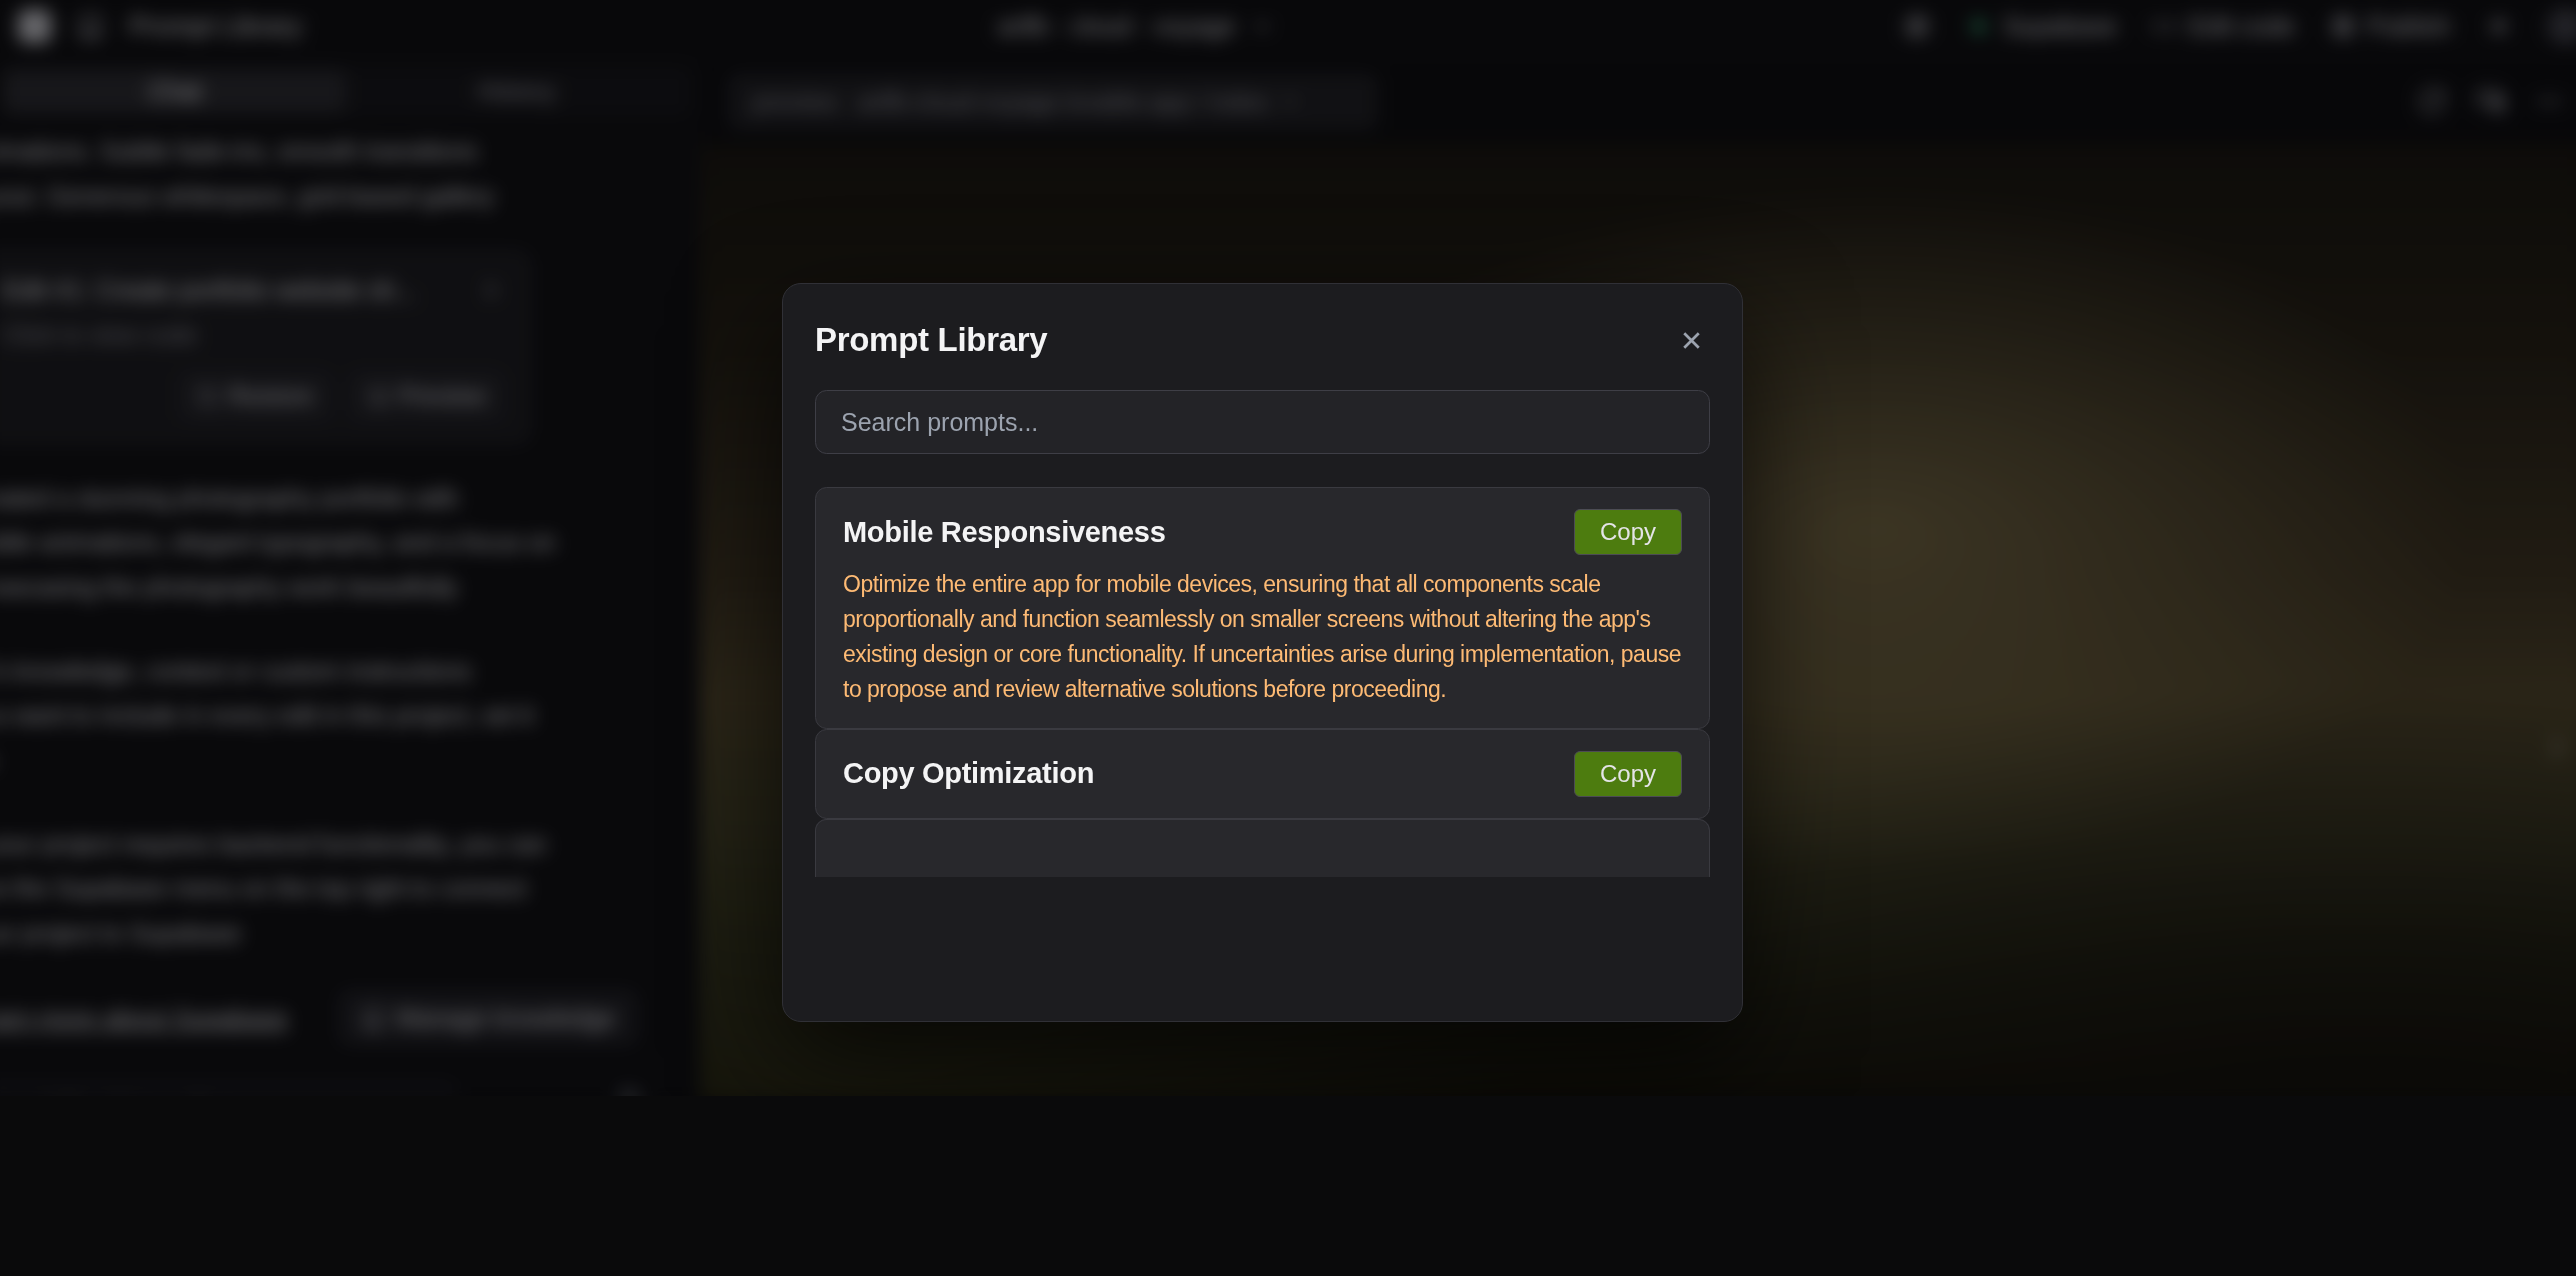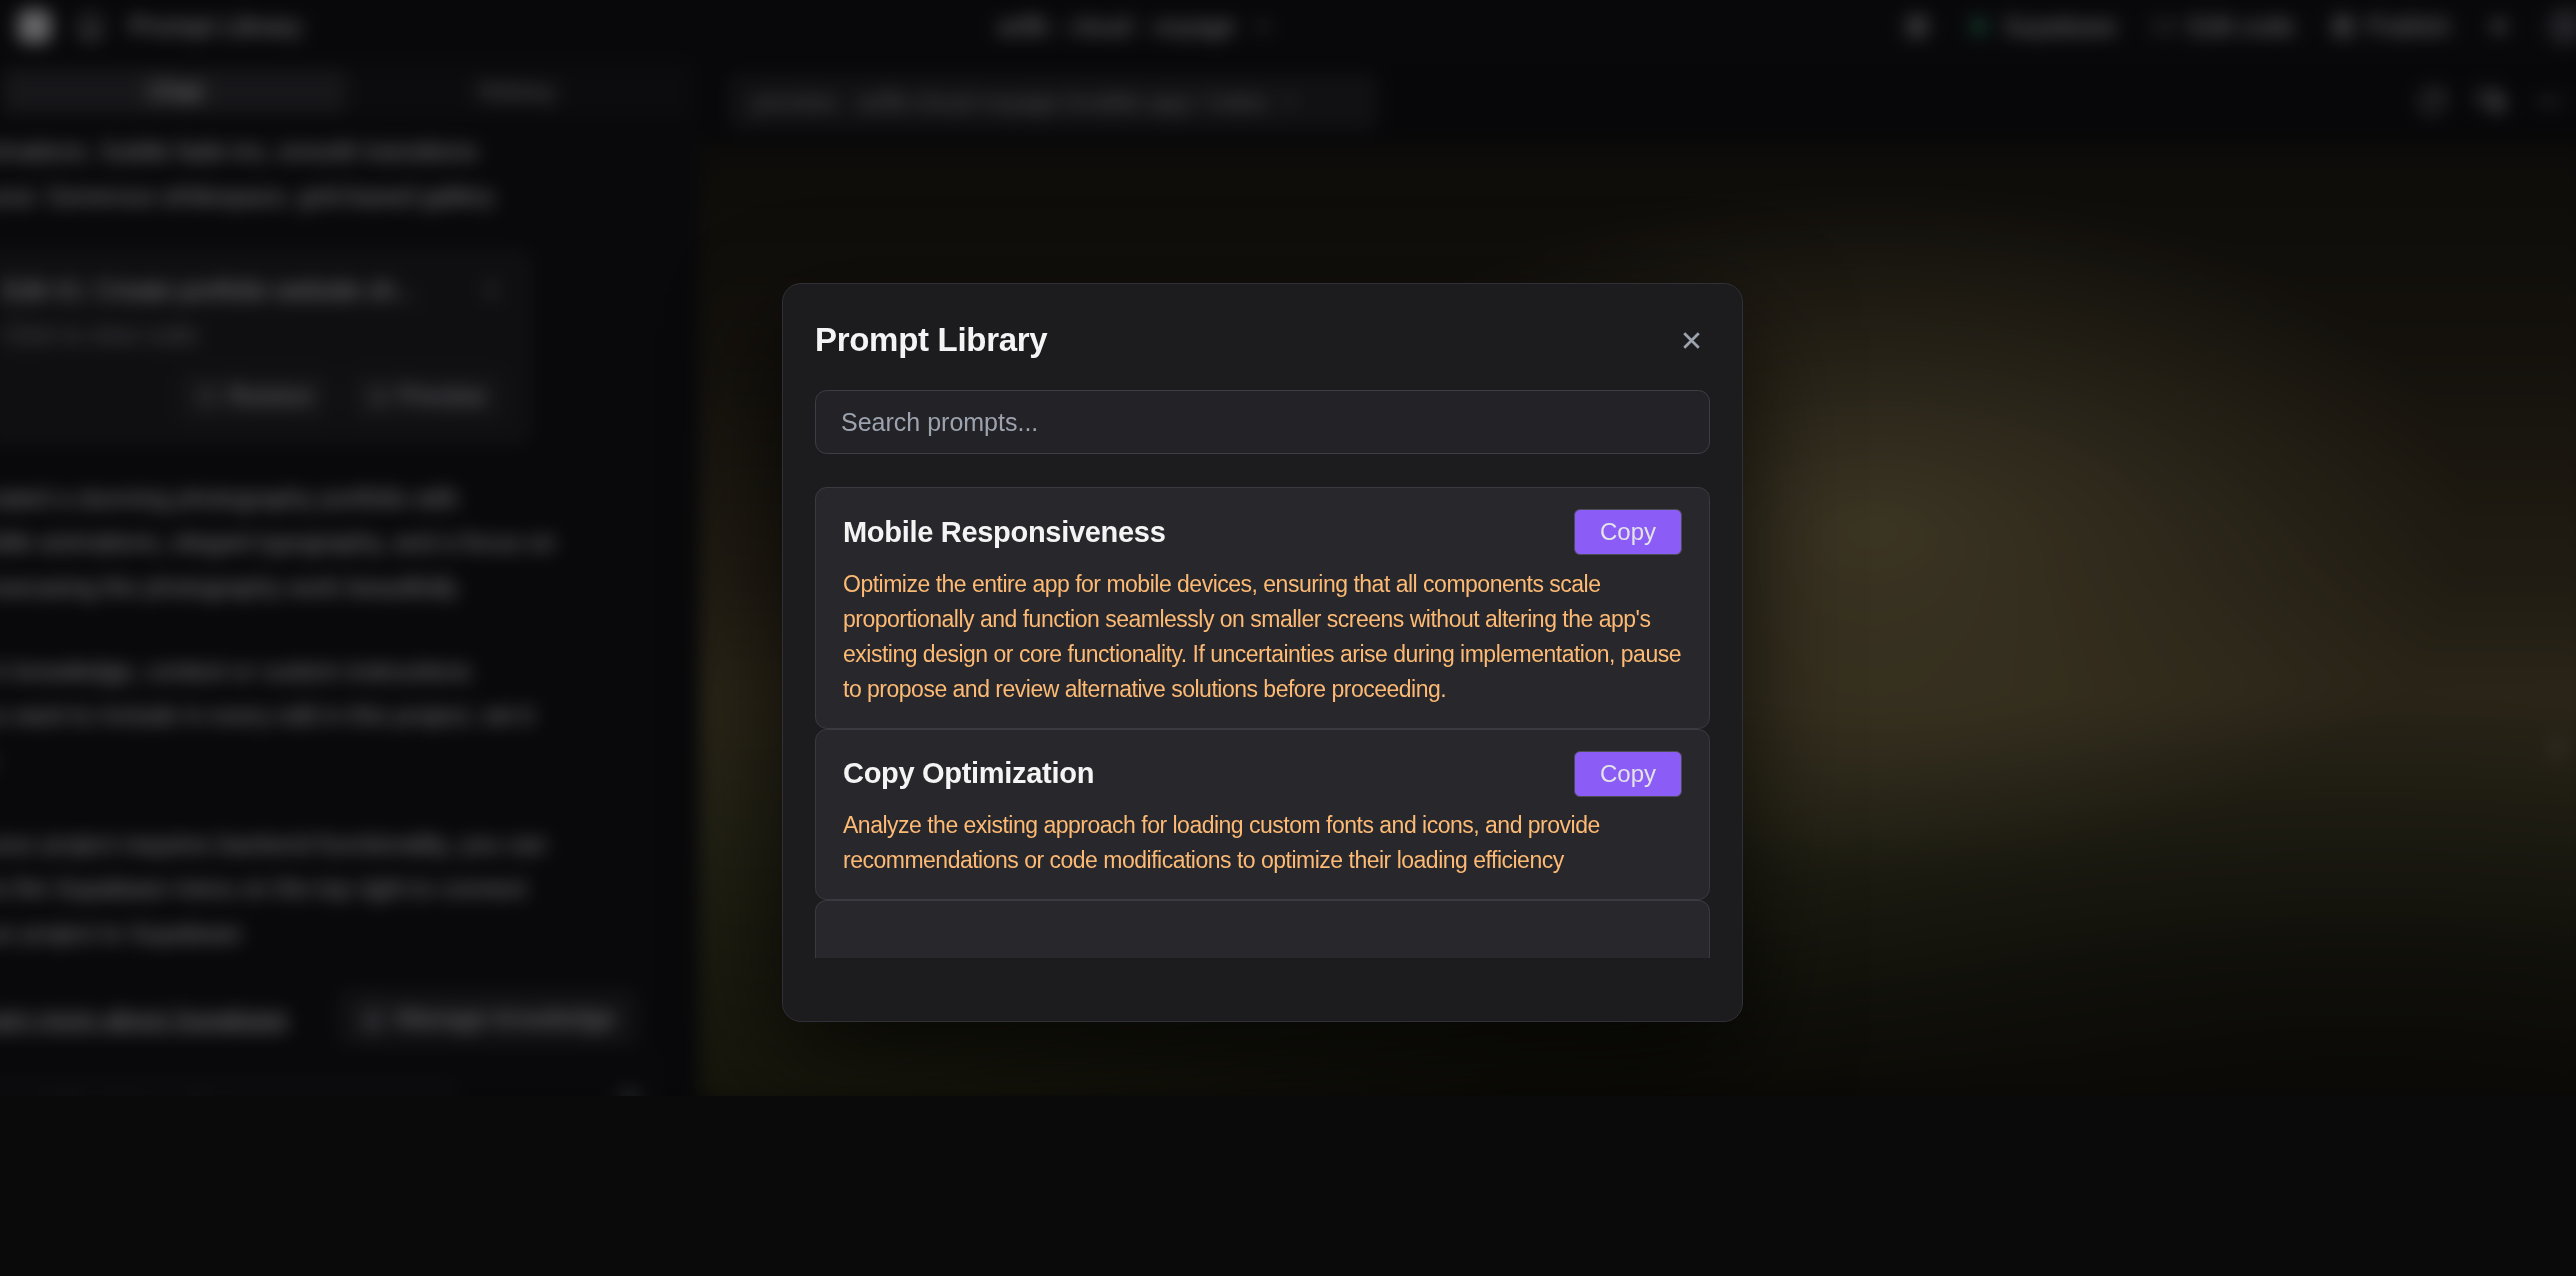--- a/index.html
+++ b/index.html
@@ -80,21 +80,21 @@
   .modal-title { font-size:33px; font-weight:600; letter-spacing:-0.3px; color:#f4f4f5; }
   .close-btn { background:none; border:none; color:#9ca3af; cursor:pointer; display:flex; padding:3.9px; }
   .search-input { margin-top:27px; width:100%; height:64px; background:#232327; border:1.9px solid #3e3e46;
                   border-radius:11.6px; padding:0 25px; font-size:25px; color:#e4e4e7;
                   font-family:"Liberation Sans", sans-serif; }
   .search-input::placeholder { color:#9ca3af; }
   .prompt-list { margin-top:33px; flex:1; overflow:hidden; display:flex; flex-direction:column; }
   .prompt-card { background:#28282c; border:1.4px solid #3a3a40; border-radius:11.6px; padding:21px 27px; flex-shrink:0; }
   .prompt-card-head { display:flex; align-items:center; justify-content:space-between; min-height:46px; }
   .prompt-title { font-size:29px; font-weight:600; letter-spacing:-0.3px; color:#f4f4f5; }
-  .copy-btn { height:46px; padding:0 25px; background:#8b5cf6; border:1.4px solid #4c4c54; border-radius:6px;
+  .copy-btn { height:46px; padding:0 25px; background:#4d7c0f; border:1.4px solid #4c4c54; border-radius:6px;
               color:#e4e4e7; font-size:24px; font-family:"Liberation Sans", sans-serif; cursor:pointer; }
   .prompt-desc { margin-top:11.6px; font-size:23px; letter-spacing:-0.5px; line-height:35px; color:#fdba74; }
   .prompt-card.clipped { height:58px; border-bottom:none; border-radius:11.6px 11.6px 0 0; }
 
   svg { display:block; }
 </style>
 </head>
 <body>
 
 <div class="stage">
@@ -321,21 +321,20 @@
           <button class="copy-btn">Copy</button>
         </div>
         <div class="prompt-desc">Optimize the entire app for mobile devices, ensuring that all components scale proportionally and function seamlessly on smaller screens without altering the app's existing design or core functionality. If uncertainties arise during implementation, pause to propose and review alternative solutions before proceeding.</div>
       </div>
 
       <div class="prompt-card">
         <div class="prompt-card-head">
           <span class="prompt-title">Copy Optimization</span>
           <button class="copy-btn">Copy</button>
         </div>
-        <div class="prompt-desc">Analyze the existing approach for loading custom fonts and icons, and provide recommendations or code modifications to optimize their loading efficiency</div>
       </div>
 
       <div class="prompt-card clipped"></div>
     </div>
   </div>
 
 </div>
 
 
 </body></html>

